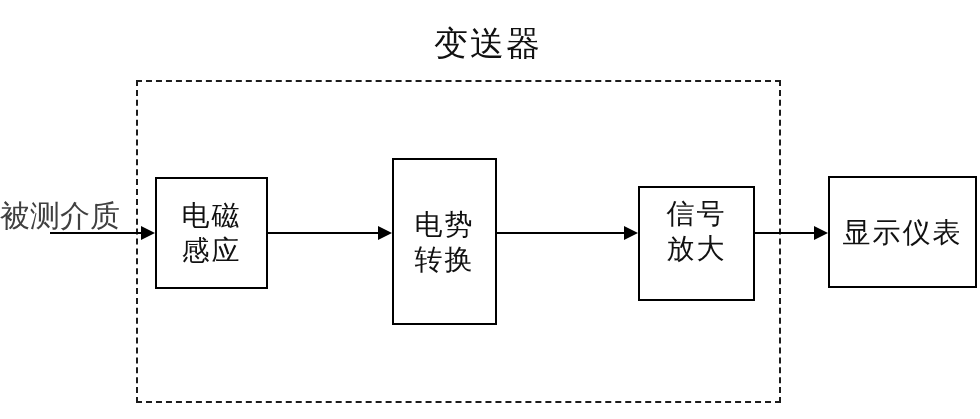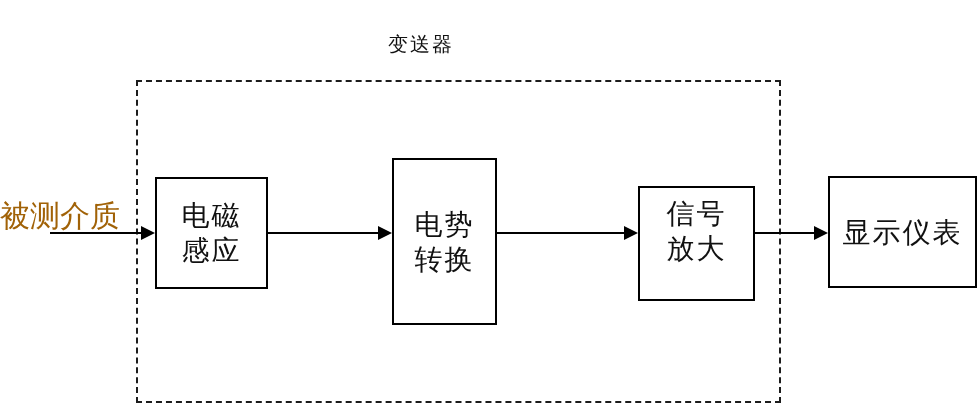--- a/index.html
+++ b/index.html
@@ -11,25 +11,25 @@
     position: relative;
     width: 980px;
     height: 419px;
     background: #ffffff;
     font-family: "Liberation Serif", serif;
     color: #000000;
     overflow: hidden;
   }
   .diagram-title {
     position: absolute;
-    left: 388px;
+    left: 408px;
     top: 27px;
     width: 160px;
-    text-align: left;
-    font-size: 20px;
+    text-align: center;
+    font-size: 34px;
     line-height: 34px;
     letter-spacing: 2px;
     color: #111111;
   }
   .dashed-enclosure {
     position: absolute;
     left: 136px;
     top: 80px;
     width: 645px;
     height: 323px;
@@ -38,21 +38,21 @@
     background: transparent;
   }
   .input-label {
     position: absolute;
     left: 0px;
     top: 199px;
     width: 120px;
     text-align: center;
     font-size: 30px;
     line-height: 33px;
-    color: #a16207;
+    color: #404040;
   }
   .block {
     position: absolute;
     box-sizing: border-box;
     border: 2px solid #000000;
     background: #ffffff;
     display: flex;
     align-items: center;
     justify-content: center;
     text-align: center;

